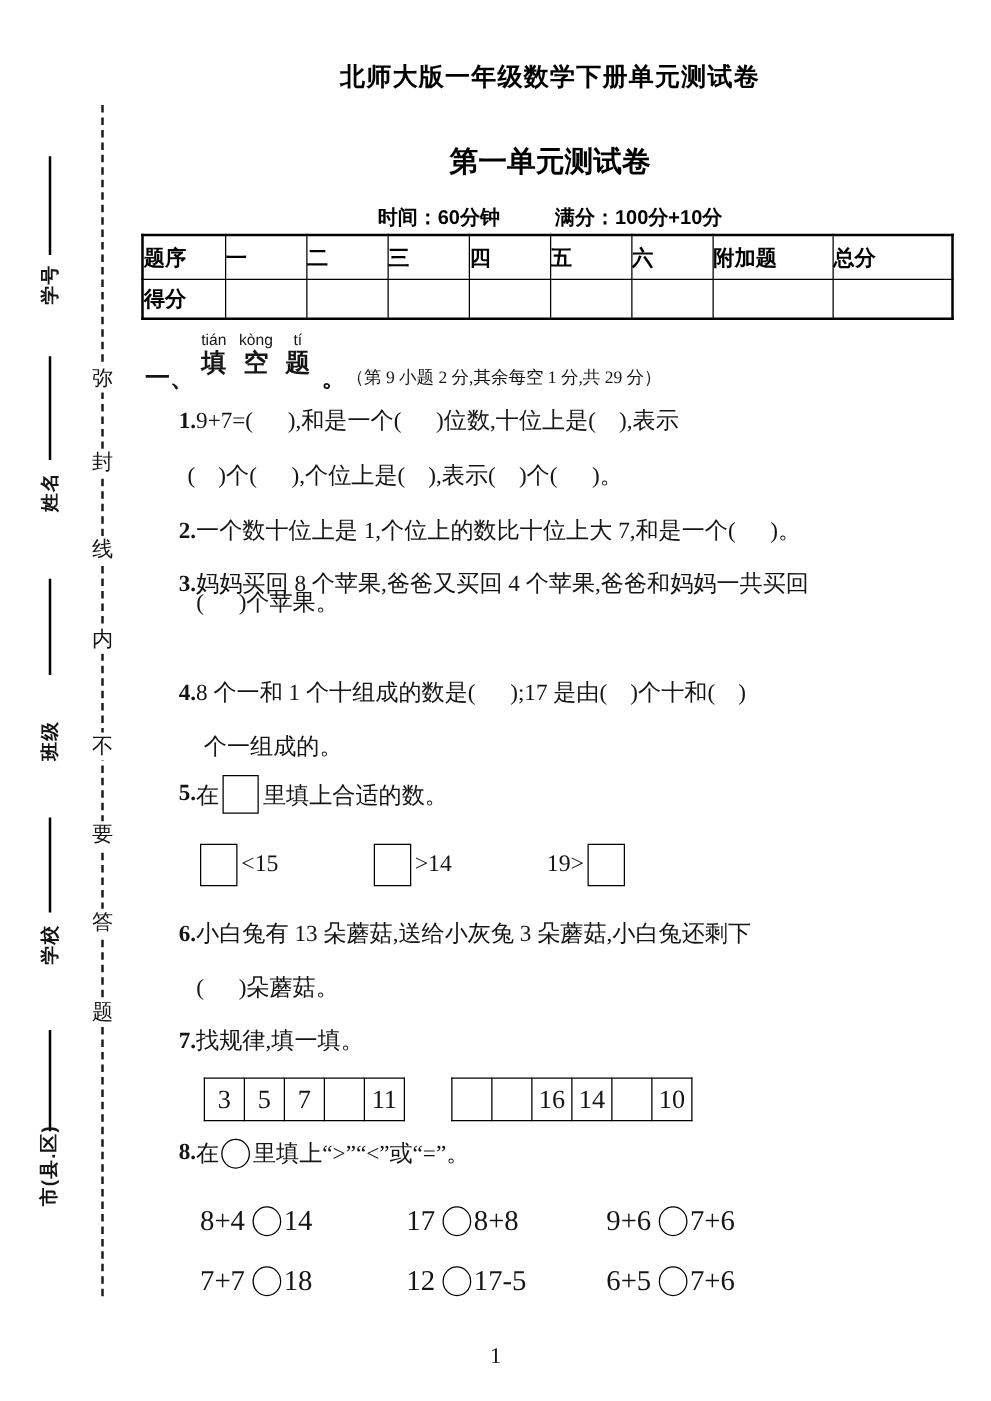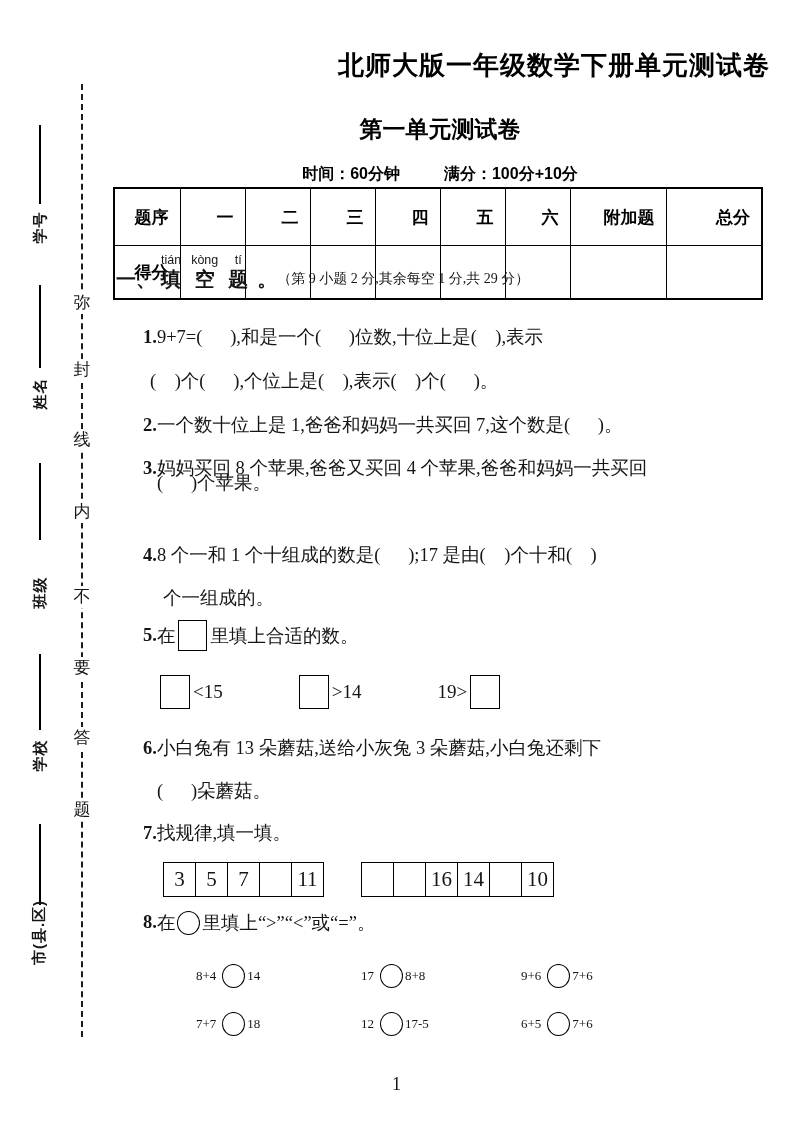--- a/index.html
+++ b/index.html
@@ -15,48 +15,48 @@
   .fold-char { position:absolute; left:69px; width:26px; text-align:center;
                font-size:17px; line-height:22px; background:#ffffff; }
   .vline { position:absolute; left:39px; width:2px; background:#000; }
   .vlabel { position:absolute; left:22px; width:36px; display:flex;
             align-items:center; justify-content:center; }
   .vlabel span { transform:rotate(-90deg); white-space:nowrap;
                  font-family:"Liberation Sans","DejaVu Sans",sans-serif;
                  font-size:15px; font-weight:600; letter-spacing:1px; }
 
   
-  .title { position:absolute; top:48px; left:110px; width:660px; text-align:right;
+  .title { position:absolute; top:48px; left:110px; width:660px; text-align:center;
            font-family:Liberation Sans, sans-serif;
-           font-size:26px; font-weight:800; letter-spacing:1px; color:#000; }
+           font-size:20px; font-weight:800; letter-spacing:1px; color:#000; }
   .subtitle { position:absolute; top:114px; left:110px; width:660px; text-align:center;
               font-family:"Liberation Sans","DejaVu Sans",sans-serif;
               font-size:23px; font-weight:800; color:#000; }
   .info { position:absolute; top:164px; left:110px; width:660px;
           display:flex; justify-content:center; gap:44px;
           font-family:"Liberation Sans","DejaVu Sans",sans-serif;
           font-size:16px; font-weight:600; color:#000; }
 
   
   table.score { position:absolute; top:187px; left:113px; width:648px;
                 border-collapse:collapse; table-layout:fixed;
                 border:2.5px solid #000; }
   table.score th, table.score td {
-    border:1.4px solid #000; text-align:right; padding:11px;
+    border:1.4px solid #000; text-align:left; padding:0;
     font-family:"Liberation Sans","DejaVu Sans",sans-serif;
     font-size:17px; font-weight:700; color:#000; }
   table.score tr.hrow th { height:34px; }
   table.score tr.srow td { height:30px;font-family:Liberation Serif, serif; }
 
   
   .sec-header { position:absolute; top:254px; left:116px; display:flex;
                 align-items:flex-end; white-space:pre; }
   .sec-num { font-size:20px; font-weight:700; line-height:24px; }
   .pychar { display:inline-flex; flex-direction:column; align-items:center;
-            margin:0 5px; }
+            margin:12px 5px; }
   .pychar .py { font-size:12.5px; line-height:13px;
                 font-family:"Liberation Sans","DejaVu Sans",sans-serif; }
   .pychar .ch { font-size:20px; font-weight:700; line-height:24px; }
   .sec-period { font-size:20px; font-weight:700; line-height:24px; margin-left:4px;}
   .sec-note { font-size:14px; line-height:24px; }
 
   
   .q { position:absolute; white-space:pre; font-size:18.5px; line-height:30px; }
   .qnum { font-weight:700; }
   .row-flex { position:absolute; display:flex; align-items:center; white-space:pre;
@@ -73,21 +73,21 @@
              font-size:19px; }
   .cmp-item { display:flex; align-items:center; }
 
   table.seq { border-collapse:collapse; }
   table.seq td { width:31px; height:33px; border:1.6px solid #000;
                  text-align:center; font-size:21px; padding:0;
                  font-family:"Liberation Serif","DejaVu Serif",serif; }
   .seq-wrap { position:absolute; display:flex; gap:37px; }
 
   .expr-row { position:absolute; display:grid; grid-template-columns:165px 160px auto;
-              font-size:13px; align-items:center;margin-left:36px; }
+              font-size:23px; align-items:center; }
   .expr { display:flex; align-items:center; white-space:pre; }
 
   .page-num { position:absolute; top:1074px; left:0; width:793px;
               text-align:center; font-size:18px; }
 </style>
 </head>
 <body>
 
 <div class="page">
 
@@ -185,21 +185,21 @@
       <span class="py">tí</span>
       <span class="ch">题</span>
     </span>
     <span class="sec-period">。</span>
     <span class="sec-note">（第 9 小题 2 分,其余每空 1 分,共 29 分）</span>
   </div>
 
   <div class="q" style="top:322px;left:143px"><span class="qnum">1.</span><span>9+7=(      ),和是一个(      )位数,十位上是(    ),表示</span></div>
   <div class="q" style="top:366px;left:150px"><span>(    )个(      ),个位上是(    ),表示(    )个(      )。</span></div>
 
-  <div class="q" style="top:410px;left:143px"><span class="qnum">2.</span><span>一个数十位上是 1,爸爸和妈妈一共买回 7,这个数是(      )。</span></div>
+  <div class="q" style="top:410px;left:143px"><span class="qnum">2.</span><span>一个数十位上是 1,个位上的数比十位上大 7,和是一个(      )。</span></div>
 
   <div class="q" style="top:453px;left:143px"><span class="qnum">3.</span><span>妈妈买回 8 个苹果,爸爸又买回 4 个苹果,爸爸和妈妈一共买回</span></div>
   <div class="q" style="top:468px;left:157px"><span>(      )个苹果。</span></div>
 
   <div class="q" style="top:540px;left:143px"><span class="qnum">4.</span><span>8 个一和 1 个十组成的数是(      );17 是由(    )个十和(    )</span></div>
   <div class="q" style="top:583px;left:163px"><span>个一组成的。</span></div>
 
   <div class="row-flex" style="top:620px;left:143px">
     <span class="qnum">5.</span><span>在</span><span class="sq"></span><span>里填上合适的数。</span>
   </div>

